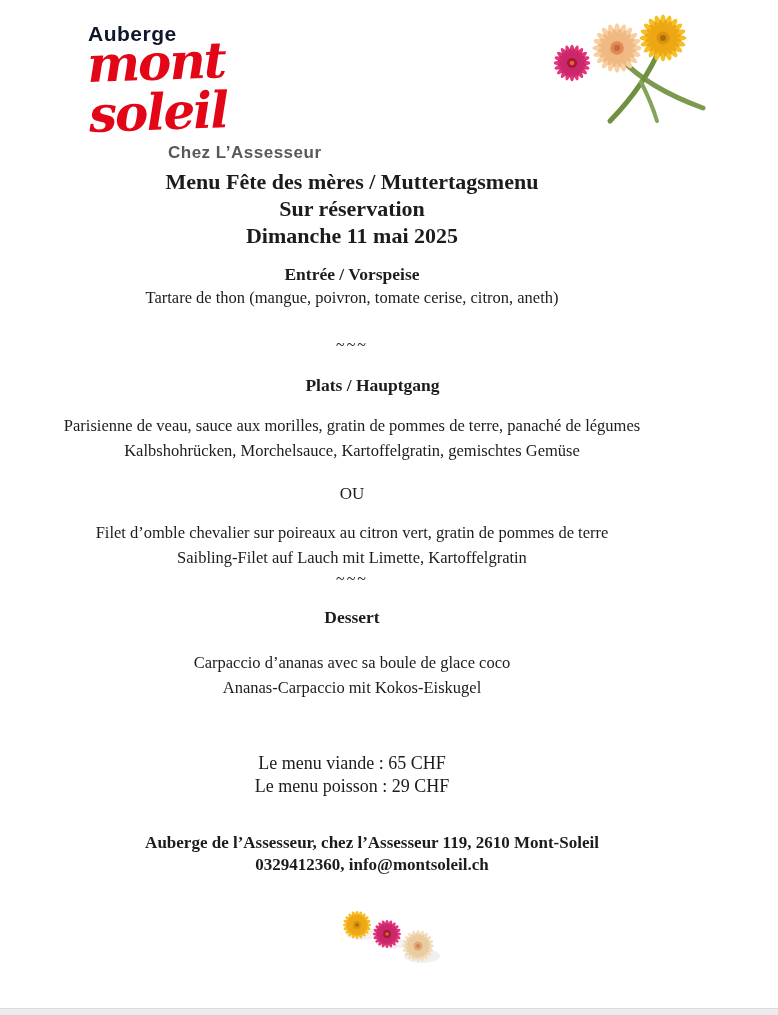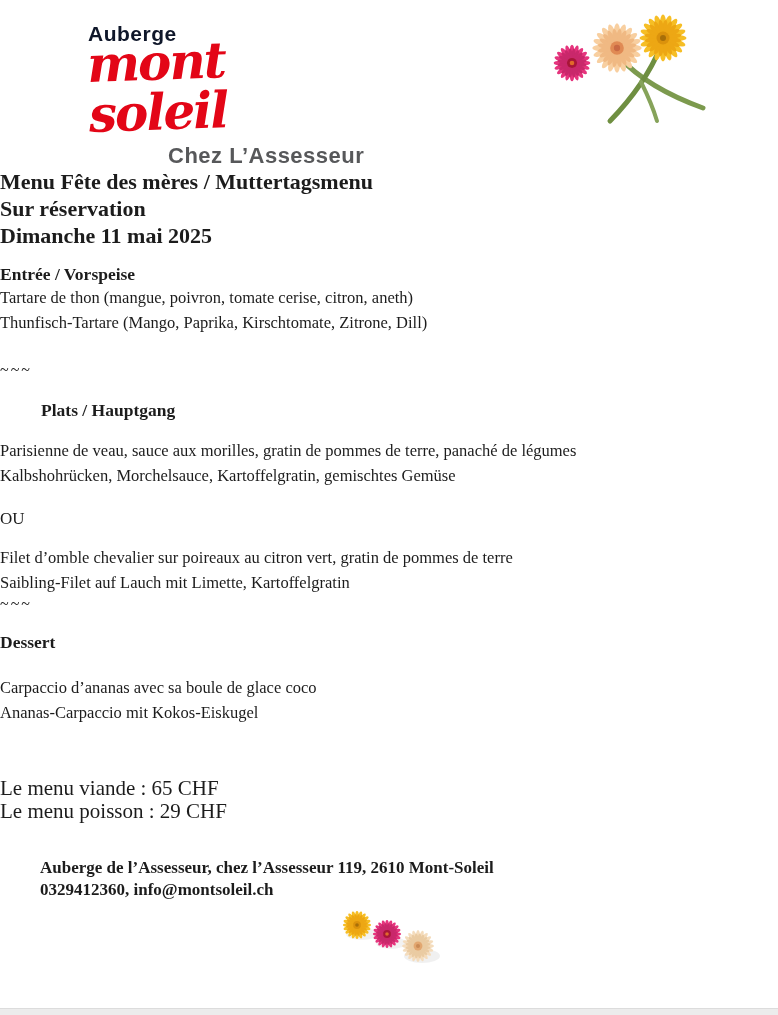--- a/index.html
+++ b/index.html
@@ -25,38 +25,38 @@
     font-family: "DejaVu Serif", serif;
     font-style: italic; font-weight: 700;
     font-size: 50px; line-height: 1.0; letter-spacing: -2px;
     color: #e30617;
     transform: rotate(-2deg);
     transform-origin: left center;
     margin-top: -6px;
   }
   .logo-sub {
     font-family: "Liberation Sans", sans-serif;
-    font-weight: 700; font-size: 22px; letter-spacing: 0.5px;
+    font-weight: 700; font-size: 17px; letter-spacing: 0.5px;
     color: #57585a;
     margin-left: 80px; margin-top: 3px;
   }
 
   
   .flowers-top { position: absolute; left: 540px; top: 0; width: 238px; height: 140px; }
   .flowers-bottom { position: absolute; left: 300px; top: 895px; width: 200px; height: 120px; }
 
   
-  main { position: absolute; top: 168px; left: 0; width: 672px; text-align: left; }
+  main { position: absolute; top: 168px; left: 16px; width: 672px; text-align: center; }
   .title-line   { font-size: 22px; font-weight: 700; line-height: 27px; }
   .section-header { font-size: 17.5px; font-weight: 700; line-height: 22px; }
   .dish  { font-size: 16.5px; line-height: 25px; }
   .dish b { font-weight: 400; }
   .sep   { font-size: 16px; line-height: 18px; letter-spacing: 2px; }
   .ou    { font-size: 17px; line-height: 21px; }
-  .price-line { font-size: 21px; line-height: 23px; }
+  .price-line { font-size: 18px; line-height: 23px; }
   .footer-line { font-size: 17px; font-weight: 700; line-height: 22px; padding-left: 40px; }
 
   .mt-entree   { margin-top: 14px; }
   .mt-sep1     { margin-top: 26px; }
   .mt-plats    { margin-top: 20px; padding-left: 41px; }
   .mt-meat     { margin-top: 17px; }
   .mt-ou       { margin-top: 20px; }
   .mt-fish     { margin-top: 16px; }
   .mt-sep2     { margin-top: 0px;  }
   .mt-dessert  { margin-top: 18px; }
@@ -131,21 +131,20 @@
     </g>
   </svg>
 
   <main>
     <div class="title-line">Menu Fête des mères / Muttertagsmenu</div>
     <div class="title-line">Sur réservation</div>
     <div class="title-line">Dimanche 11 mai 2025</div>
 
     <div class="section-header mt-entree">Entrée / Vorspeise</div>
     <div class="dish"><b>Tartare de thon</b><span> (mangue, poivron, tomate cerise, citron, aneth)</span></div>
-    <div class="dish">Thunfisch-Tartare (Mango, Paprika, Kirschtomate, Zitrone, Dill)</div>
 
     <div class="sep mt-sep1">~~~</div>
 
     <div class="section-header mt-plats">Plats / Hauptgang</div>
     <div class="dish mt-meat"><b>Parisienne de veau,</b><span> sauce aux morilles, gratin de pommes de terre, panaché de légumes</span></div>
     <div class="dish">Kalbshohrücken, Morchelsauce, Kartoffelgratin, gemischtes Gemüse</div>
 
     <div class="ou mt-ou">OU</div>
 
     <div class="dish mt-fish"><b>Filet d’omble chevalier</b><span> sur poireaux au citron vert, gratin de pommes de terre</span></div>

